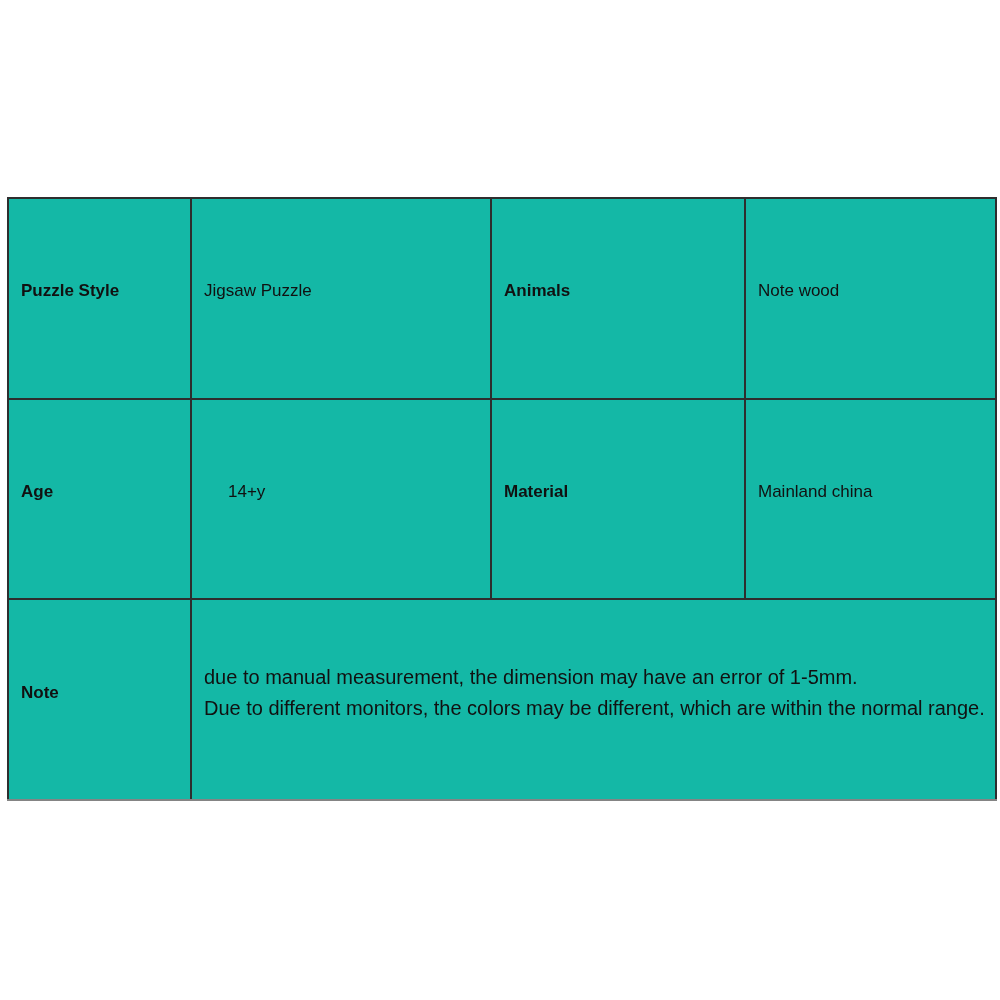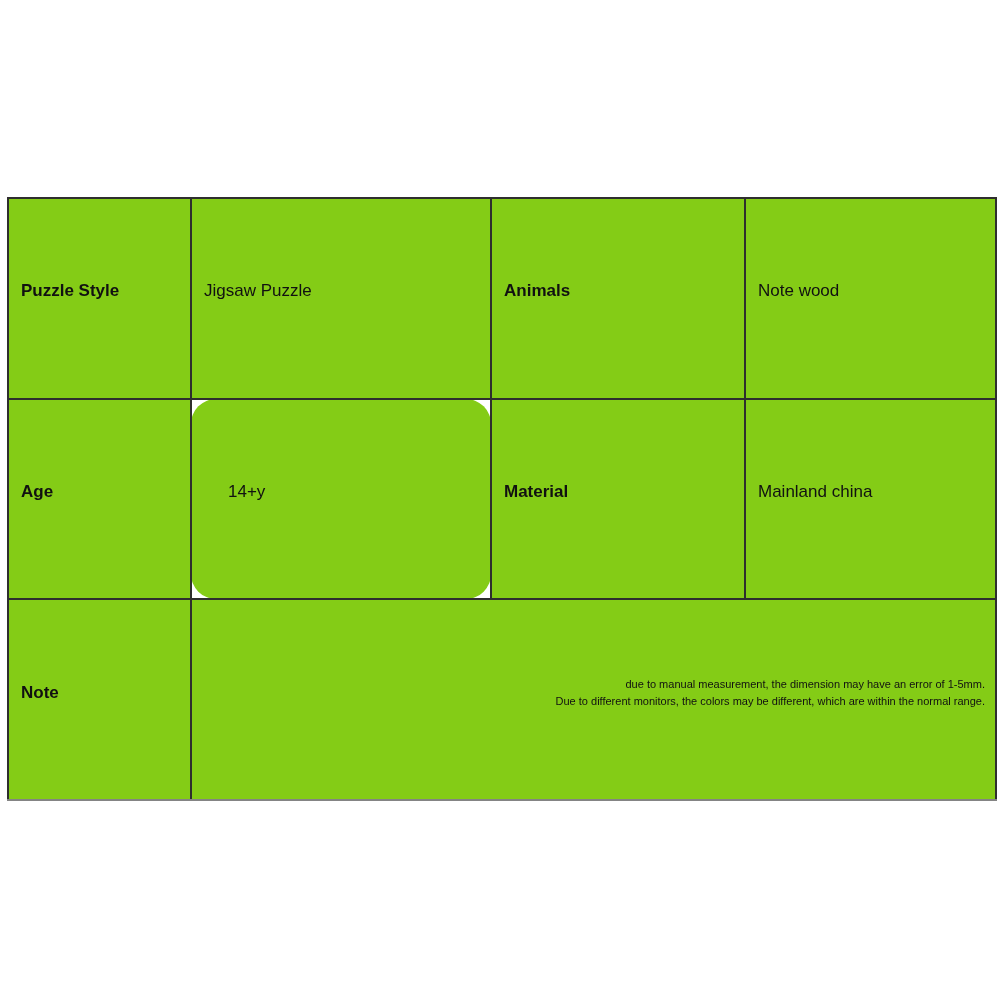--- a/index.html
+++ b/index.html
@@ -25,41 +25,40 @@
     width: 988px;
     height: 604px;
     border-collapse: collapse;
     table-layout: fixed;
   }
   table.spec td {
     border: 2px solid var(--border, #2e2e2e);
     vertical-align: middle;
     padding: 6px 10px 20px 12px;
     font-size: 17px;
-    background: #84cc16;
+    background: #14b8a6;
     overflow: hidden;
   }
   table.spec tr { height: 100px; }
   td.label {
     background: var(--label_bg, #f1f1f1);
     font-weight: bold;
     font-size: 17.5px;
   }
   td.value { white-space: pre-wrap; }
-  td.value.indent { padding-left: 36px; border-radius: 25px; }
+  td.value.indent { padding-left: 36px; }
   td.value.serif {
     font-family: "Liberation Serif", serif;
     font-size: 21px;
     font-weight: 600;
     padding-left: 16px;
   }
   td.value.note {
     line-height: 1.55;
-    font-size: 11px;
-    text-align: right;
+    font-size: 20px;
   }
   tr.last td { border-bottom-color: var(--bottom_border, #848484); }
 </style>
 </head>
 <body>
 
 <div class="page">
   <table class="spec">
     <colgroup>
       <col style="width:183px">

